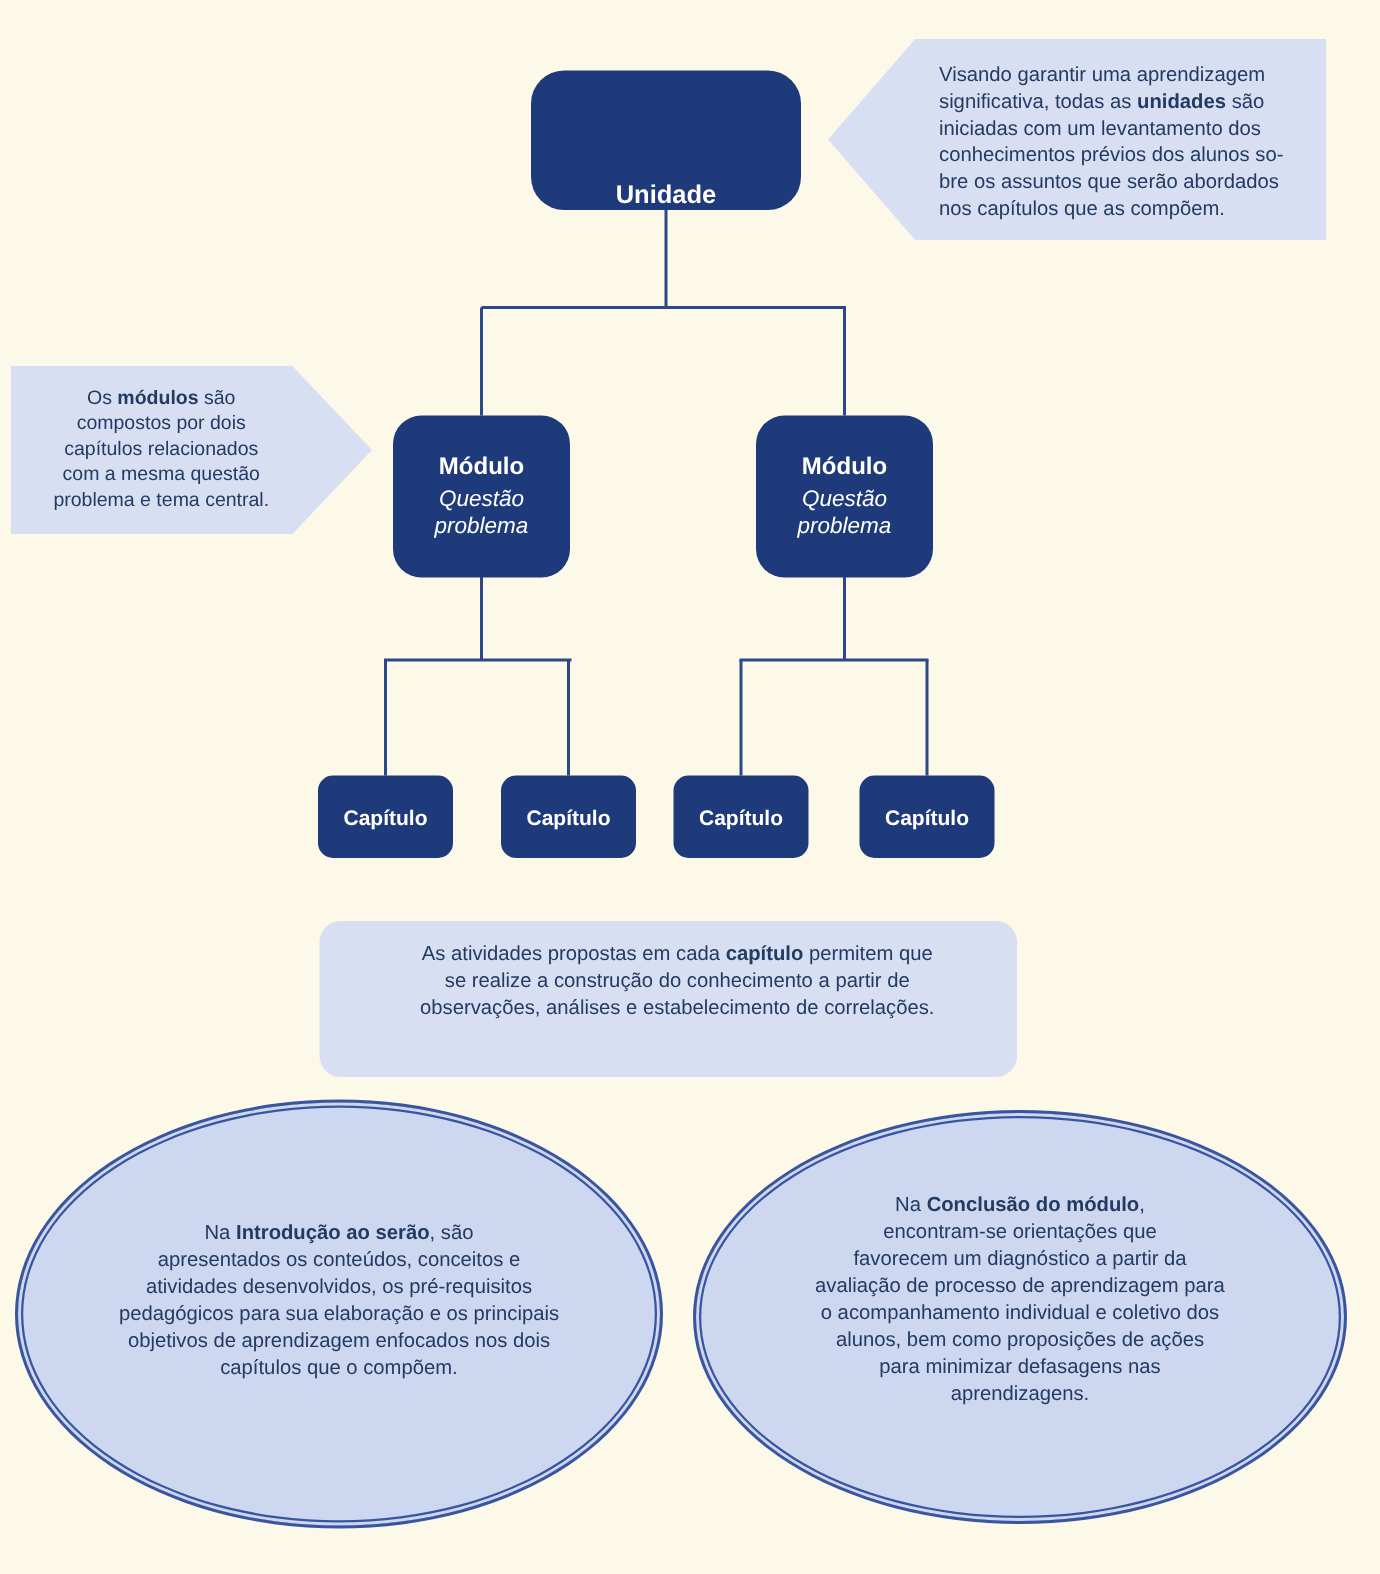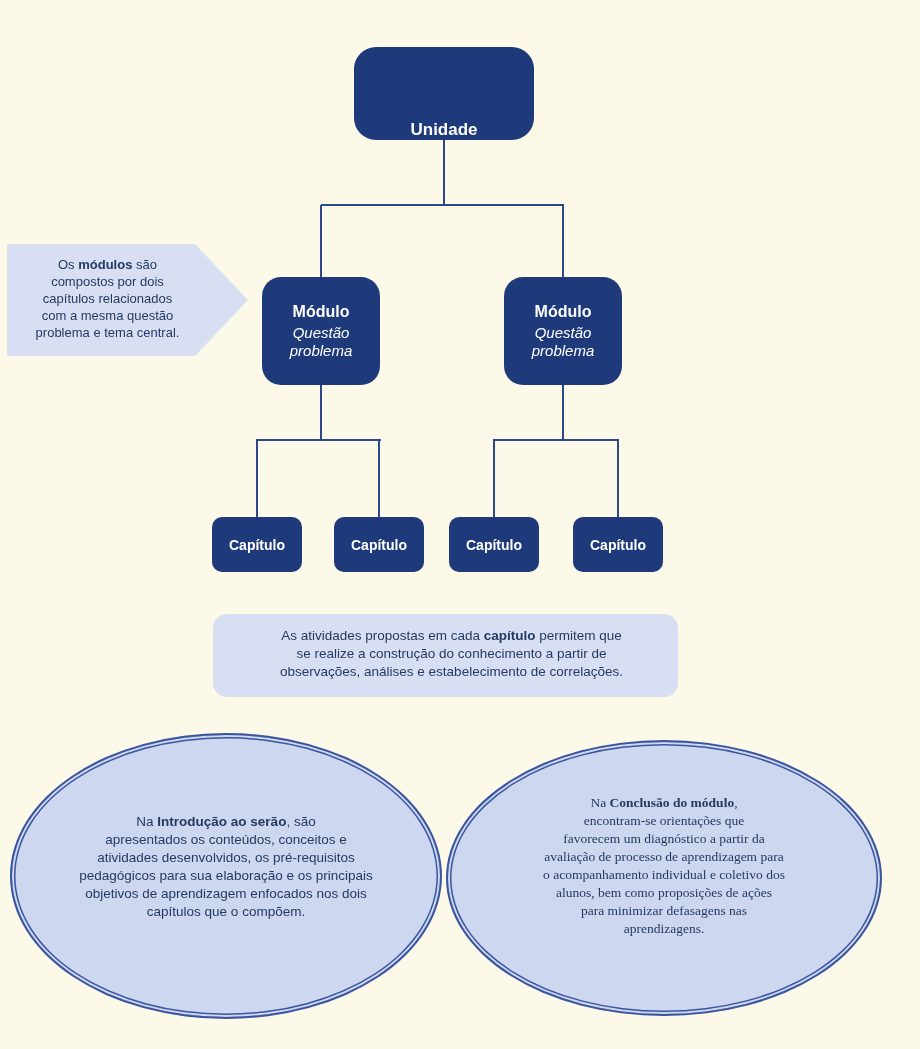--- a/index.html
+++ b/index.html
@@ -38,35 +38,35 @@
     left:7px;top:244px;width:241px;height:112px;font-size:13px;line-height:1.3;
     clip-path:polygon(0 0,78% 0,100% 50%,78% 100%,0 100%);
     padding:13px 50px 0 10px;box-sizing:border-box;text-align:center;
   }
   .callout-question{
     left:637px;top:240px;width:247px;height:198px;font-size:13px;line-height:1.3;
     clip-path:polygon(32.5% 0,100% 0,100% 100%,32.5% 100%,0 50%);
     padding:20px 6px 0 86px;box-sizing:border-box;text-align:left;
   }
   .callout-chapters{
-    left:213px;top:614px;width:465px;height:83px;border-radius:14px;
+    left:213px;top:614px;width:465px;height:104px;border-radius:14px;
     padding:13px 16px 0 28px;box-sizing:border-box;text-align:center;
   }
   
   .bubble{
     position:absolute;background:#CDD7EF;border:2px solid #3A55A0;border-radius:50%;
     box-shadow:inset 0 0 0 2px #CDD7EF, inset 0 0 0 3.5px #3A55A0;
     display:flex;align-items:center;justify-content:center;z-index:2;
     font-size:13.5px;line-height:1.34;text-align:center;white-space:pre-line;
     box-sizing:border-box;
   }
   .bubble .b{font-weight:bold;}
   .bubble-intro{left:10px;top:733px;width:432px;height:286px;}
   .bubble-intro .inner{transform:translateY(-9px);}
-  .bubble-concl{left:446px;top:740px;width:436px;height:276px;font-family:Liberation Serif, serif;}
+  .bubble-concl{left:462px;top:740px;width:436px;height:276px;}
   .bubble-concl .inner{transform:translateY(-12px);}
 </style>
 </head>
 <body>
 
 <div class="page">
 
   <div class="line v" style="left:443px;top:140px;height:66px"></div>
   <div class="line h" style="left:321px;top:204px;width:243px"></div>
   <div class="line v" style="left:320px;top:205px;height:72px"></div>
@@ -102,20 +102,26 @@
   <div class="node node-capitulo" style="left:334px;top:517px">
     <span>Capítulo</span>
   </div>
   <div class="node node-capitulo" style="left:449px;top:517px">
     <span>Capítulo</span>
   </div>
   <div class="node node-capitulo" style="left:573px;top:517px">
     <span>Capítulo</span>
   </div>
 
+  <div class="callout callout-unit"><span>Visando garantir uma aprendizagem
+significativa, todas as </span><span class="b">unidades</span><span> são
+iniciadas com um levantamento dos
+conhecimentos prévios dos alunos so-
+bre os assuntos que serão abordados
+nos capítulos que as compõem.</span></div>
   <div class="callout callout-modules"><span>Os </span><span class="b">módulos</span><span> são
 compostos por dois
 capítulos relacionados
 com a mesma questão
 problema e tema central.</span></div>
   <div class="callout callout-chapters"><span>As atividades propostas em cada </span><span class="b">capítulo</span><span> permitem que
 se realize a construção do conhecimento a partir de
 observações, análises e estabelecimento de correlações.</span></div>
 
   <div class="bubble bubble-intro">

